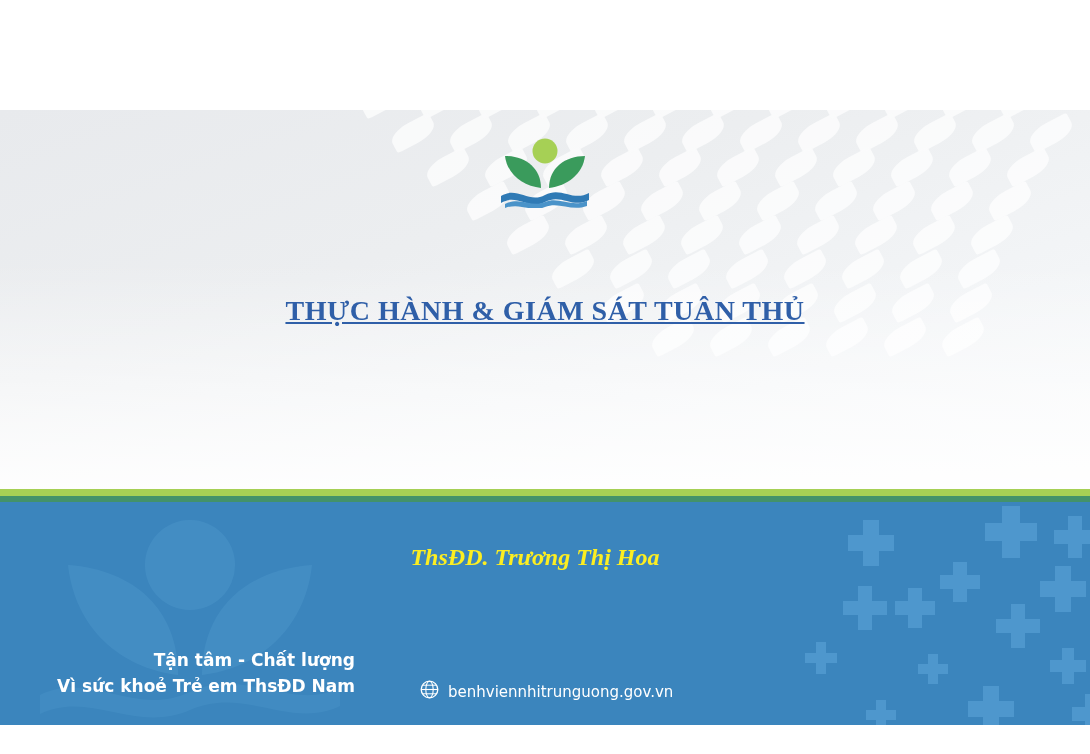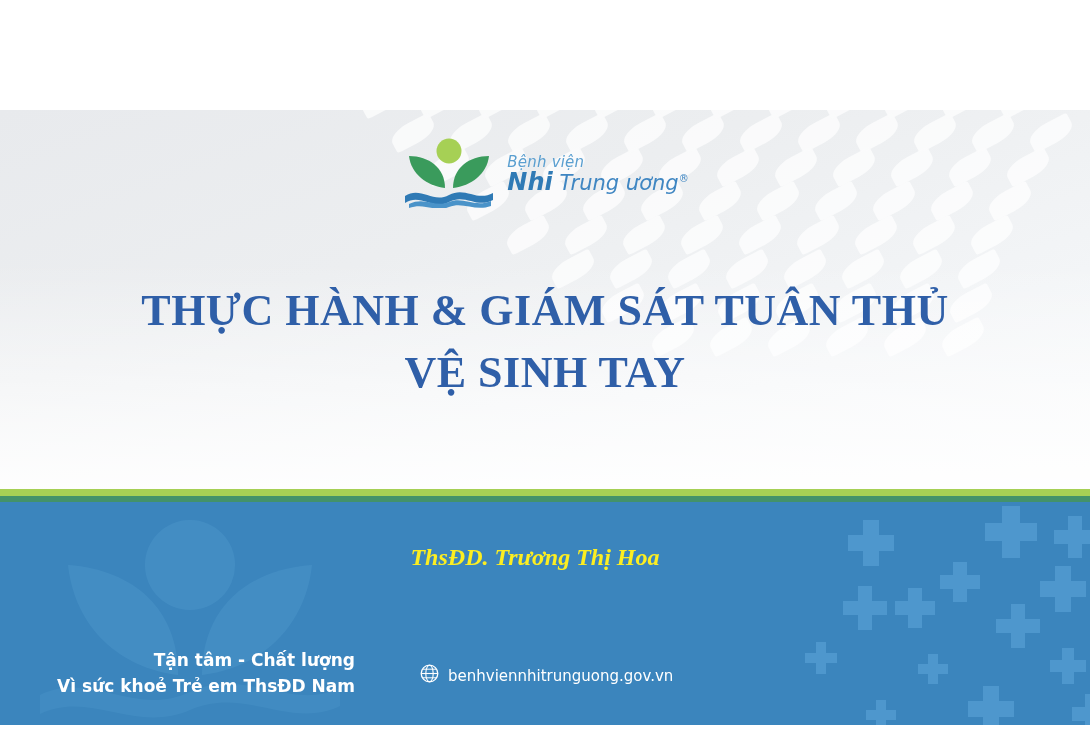--- a/index.html
+++ b/index.html
@@ -116,24 +116,25 @@
   
   .title-block {
     position: absolute;
     left: 0; right: 0;
     top: 170px;
     text-align: center;
   }
   .title-line {
     font-family: "Liberation Serif", serif;
     font-weight: 700;
-    font-size: 44px;
+    font-size: 28px;
     line-height: 62px;
     color: #2f5fa8;
     letter-spacing: .5px;
+    text-decoration: underline;
   }
 
   
   .bar-green-light {
     position: absolute;
     left: 0; top: 379px;
     width: 1090px; height: 7px;
     background: #a6d055;
   }
   .bar-green-dark {
@@ -213,20 +214,21 @@
     align-items: center;
   }
   .contact-item {
     display: flex;
     align-items: center;
     gap: 9px;
     color: #ffffff;
     font-family: "DejaVu Sans", sans-serif;
     font-size: 15px;
     white-space: nowrap;
+    margin-top: 16px;
   }
   .contact-item.web  { margin-right: 110px; }
   .contact-icon { flex: 0 0 auto; display: block; }
 
   
   .bottom-strip {
     position: absolute;
     left: 0; top: 725px;
     width: 1090px; height: 29px;
     background: #ffffff;
@@ -272,29 +274,24 @@
     <div class="logo-wrap">
       <div class="logo-mark">
         <svg width="96" height="70" viewBox="0 0 96 70" xmlns="http://www.w3.org/2000/svg">
           <circle cx="48" cy="13" r="12.5" fill="#a6d055"></circle>
           <path d="M44 50 C 26 48, 10 36, 8 18 C 28 18, 44 30, 44 50 Z" fill="#3a9b5c"></path>
           <path d="M52 50 C 70 48, 86 36, 88 18 C 68 18, 52 30, 52 50 Z" fill="#3a9b5c"></path>
           <path d="M4 58 C 20 48, 32 66, 48 57 C 64 48, 76 64, 92 55 L 92 62 C 76 71, 64 55, 48 64 C 32 73, 20 55, 4 65 Z" fill="#2f7ab5"></path>
           <path d="M8 66 C 24 58, 34 70, 48 64 C 62 58, 74 70, 90 63 L 90 68 C 74 74, 62 63, 48 69 C 34 75, 24 64, 8 70 Z" fill="#4a93c9"></path>
         </svg>
       </div>
-      <div class="logo-text">
-        <div class="logo-line1">Bệnh viện</div>
-        <div class="logo-line2"><b>Nhi</b><span> Trung ương</span><span class="reg">®</span></div>
-      </div>
     </div>
 
     <div class="title-block">
       <div class="title-line">THỰC HÀNH &amp; GIÁM SÁT TUÂN THỦ</div>
-      <div class="title-line">VỆ SINH TAY</div>
     </div>
 
     <div class="bar-green-light"></div>
     <div class="bar-green-dark"></div>
 
     <div class="blue-band">
 
       <div class="watermark">
         <svg width="300" height="215" viewBox="0 0 300 215" xmlns="http://www.w3.org/2000/svg">
           <circle cx="150" cy="55" r="45" fill="#4b95c9"></circle>

